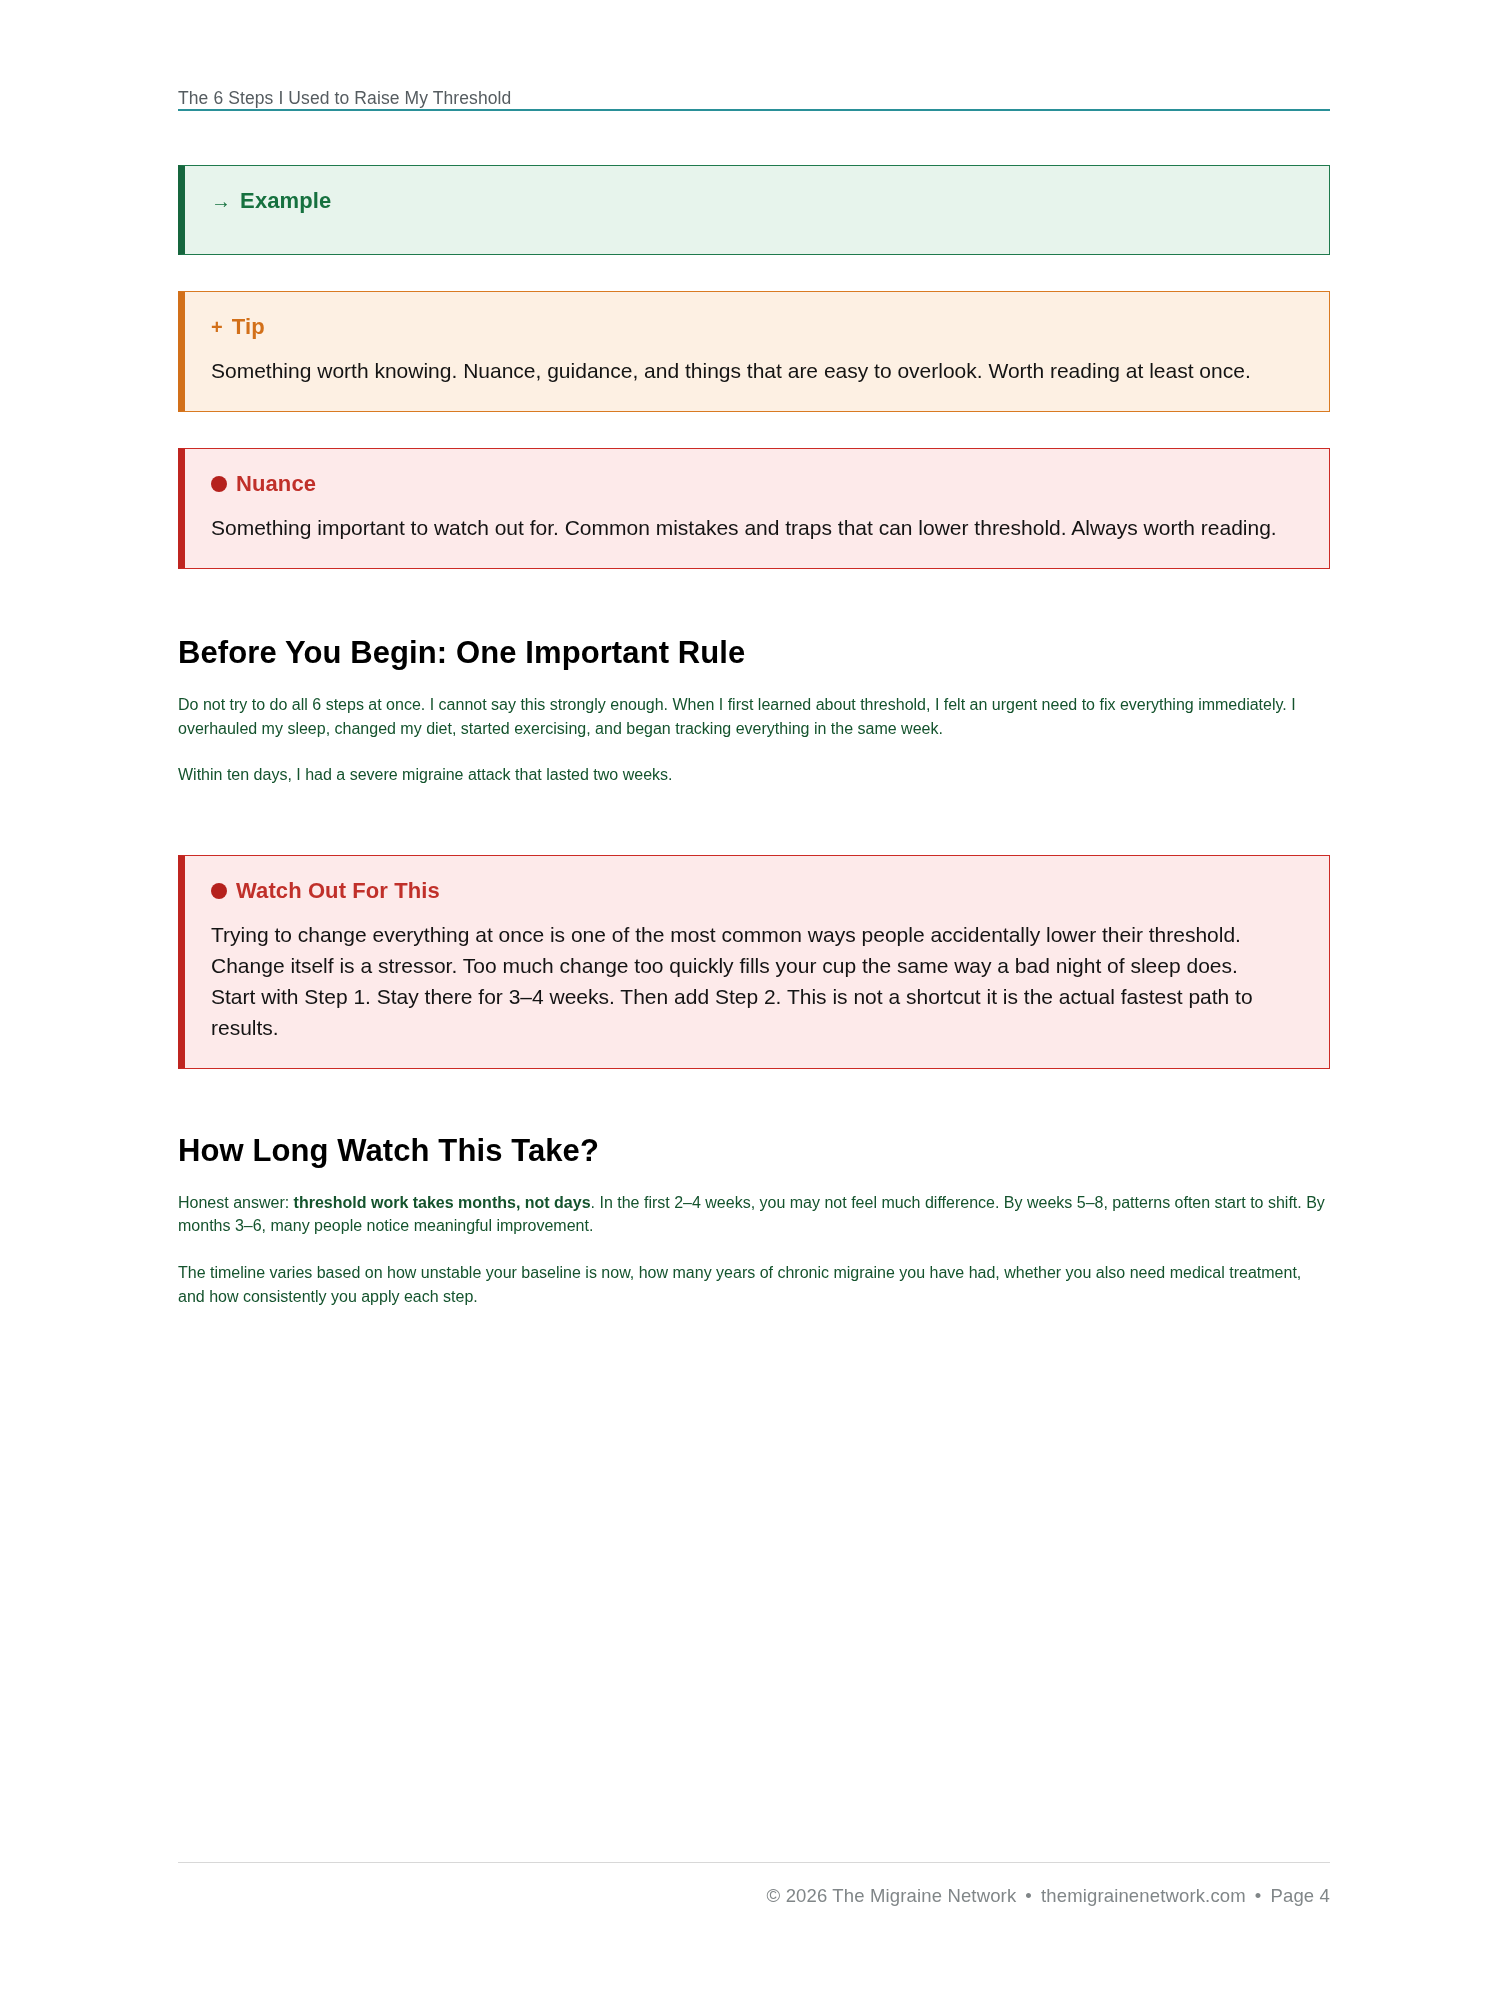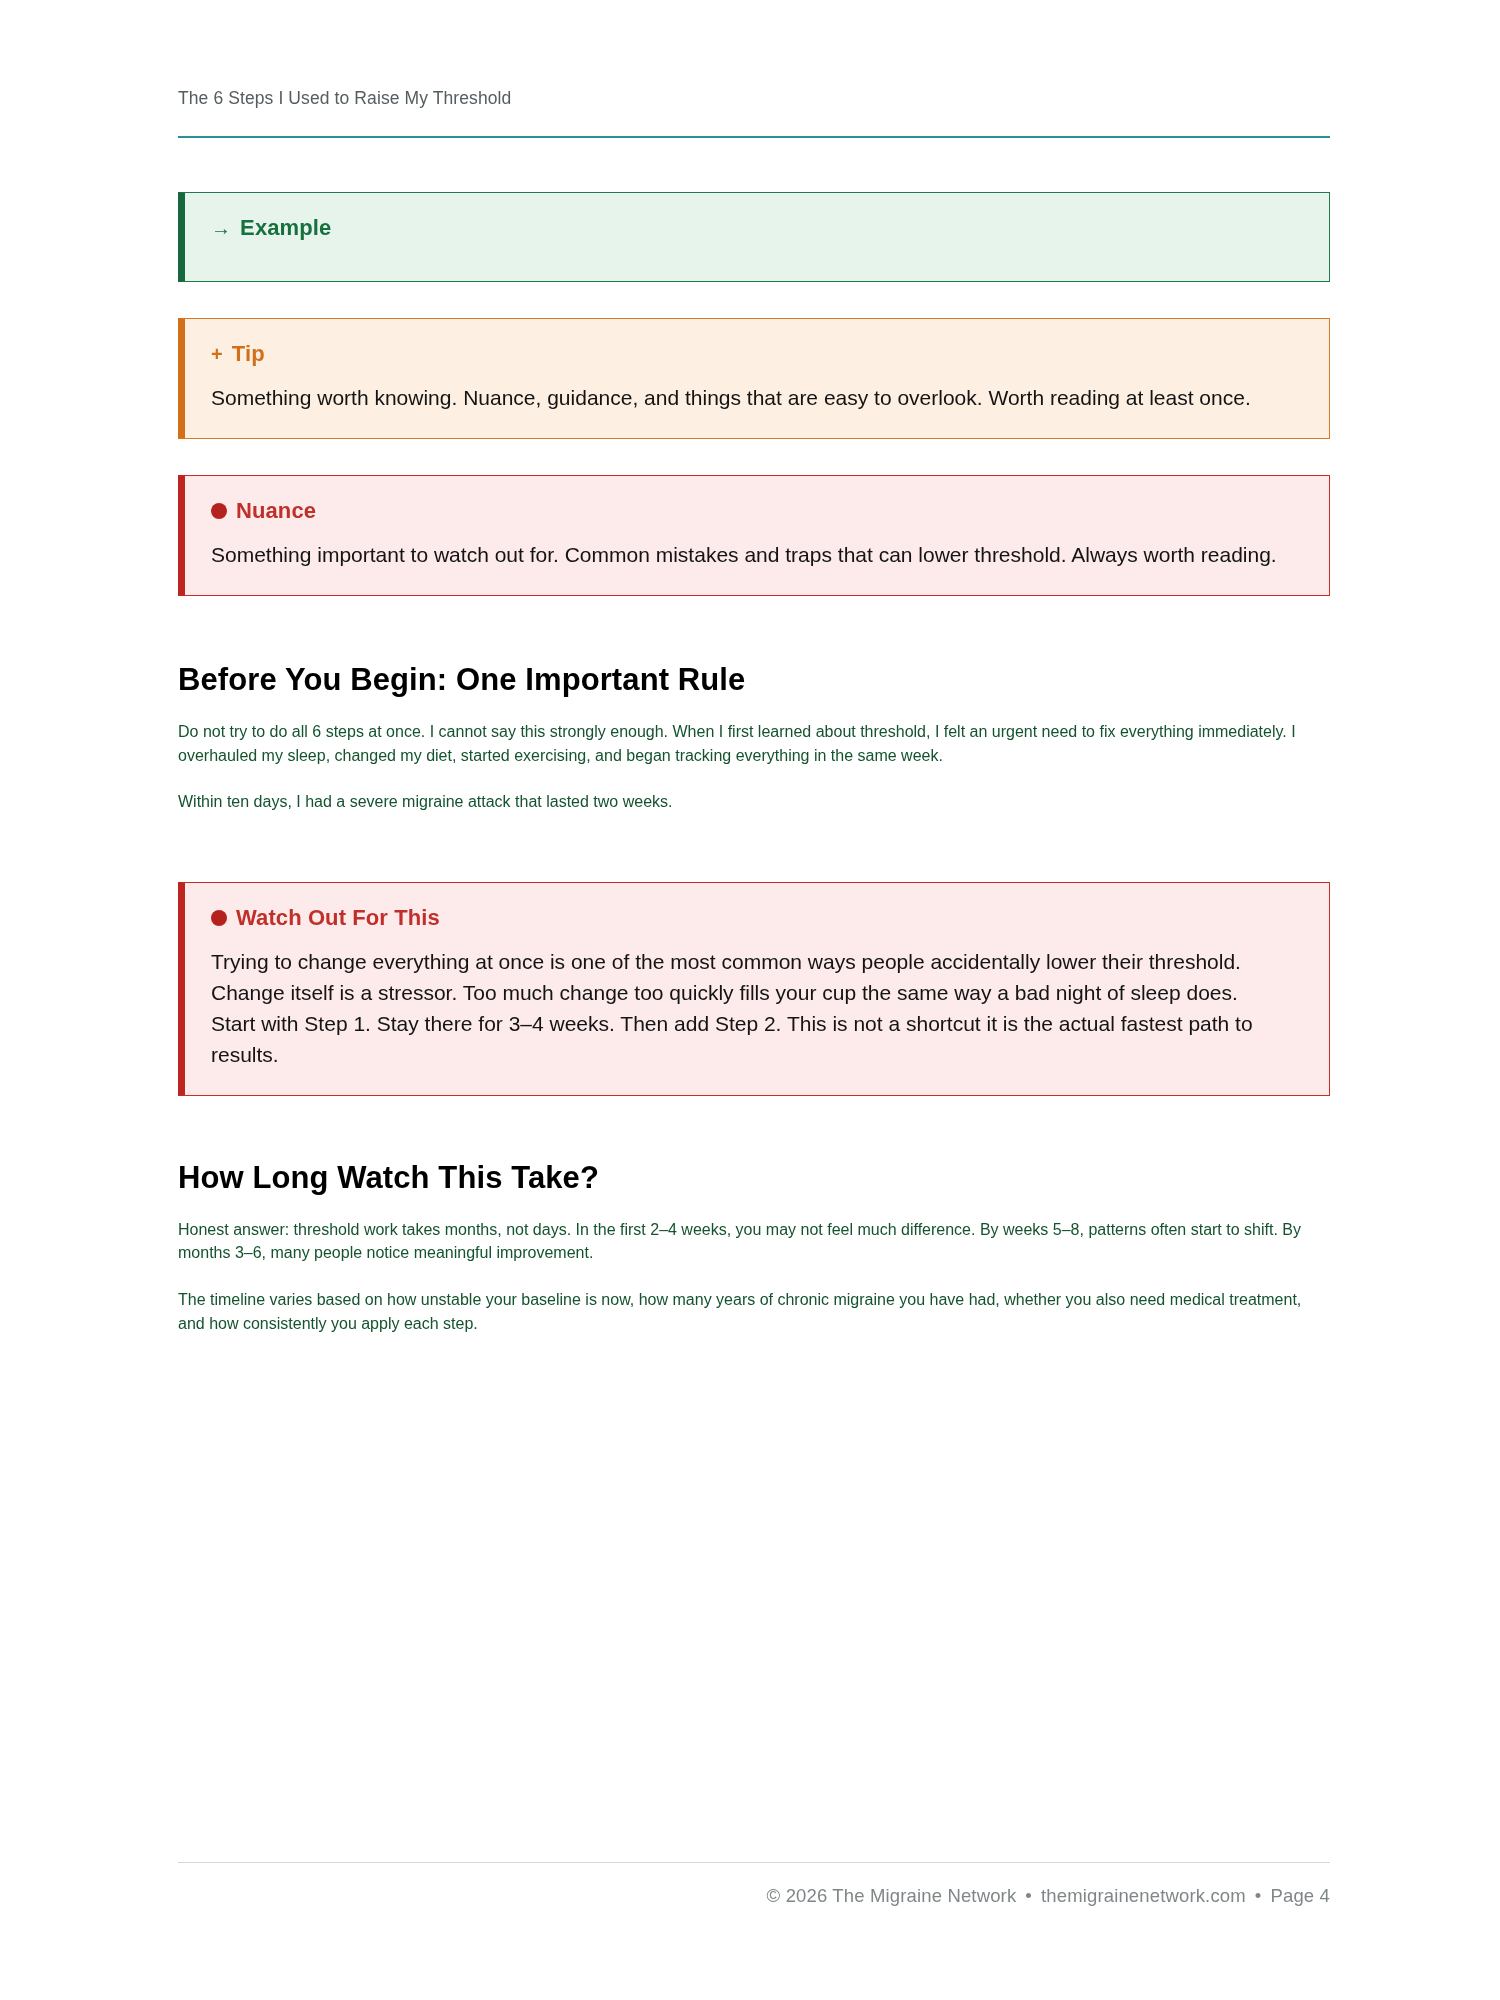--- a/index.html
+++ b/index.html
@@ -31,21 +31,21 @@
   }
 
   
   .running-header {
     padding-top: 88px;
   }
   .running-header-title {
     font-size: 17.5px;
     color: #555c60;
     letter-spacing: 0.1px;
-    padding-bottom: 27px;
+    padding-bottom: 0;
     font-family: "Liberation Sans", sans-serif;
   }
   .running-header-rule {
     height: 2px;
     background: #2a9098;
     width: 100%;
   }
 
   
   .callout {
@@ -123,21 +123,21 @@
   }
   .body-text {
     font-size: 16px;
     line-height: 1.49;
     color: #14532d;
     margin: 0;
   }
   .body-text + .body-text {
     margin-top: 23px;
   }
-  .body-text b { font-weight: normal; }
+  .body-text b { font-weight: bold; }
 
   .spacer-before-rule { height: 66px; }
   .spacer-after-box { height: 68px; }
   .spacer-section { height: 64px; }
 
   
   .footer {
     position: absolute;
     left: 178px;
     top: 1862px;

